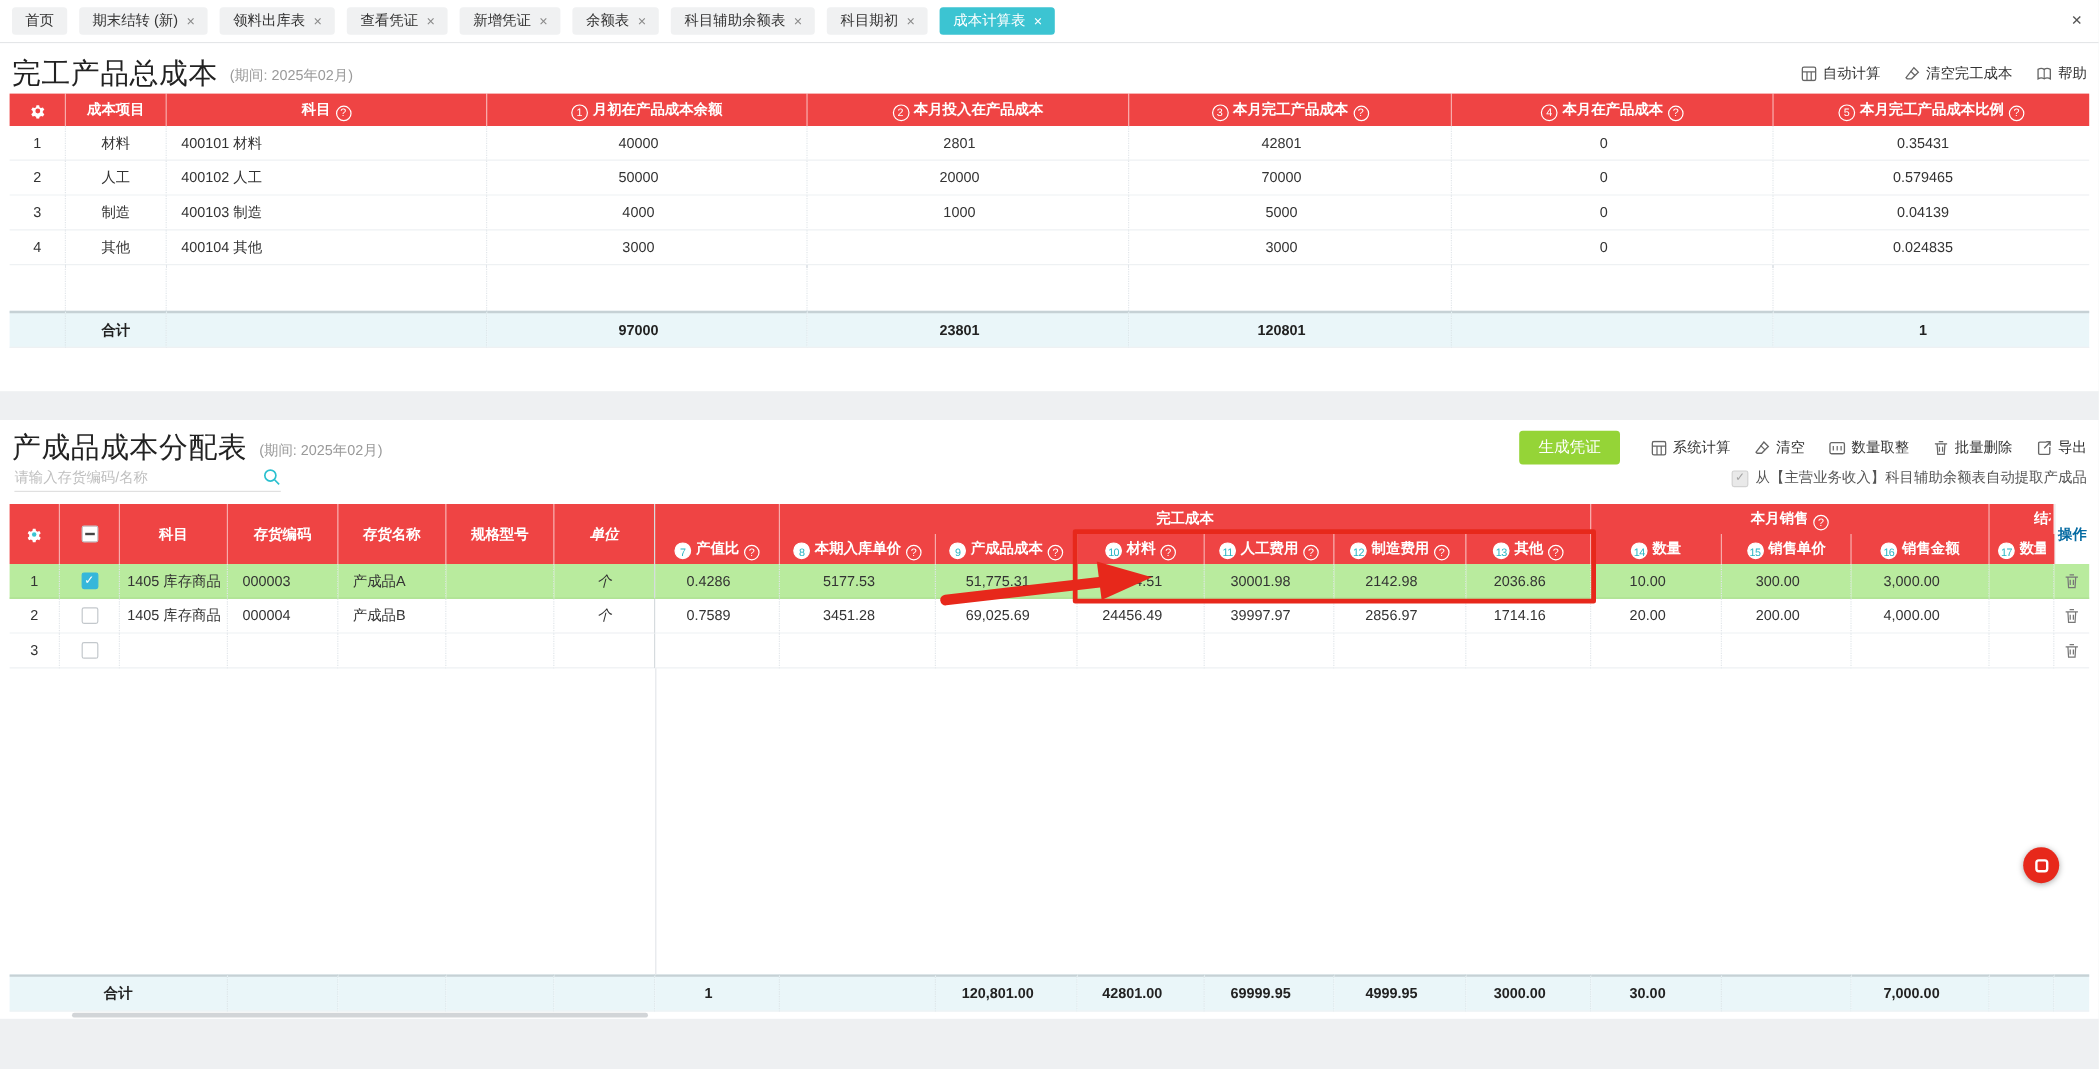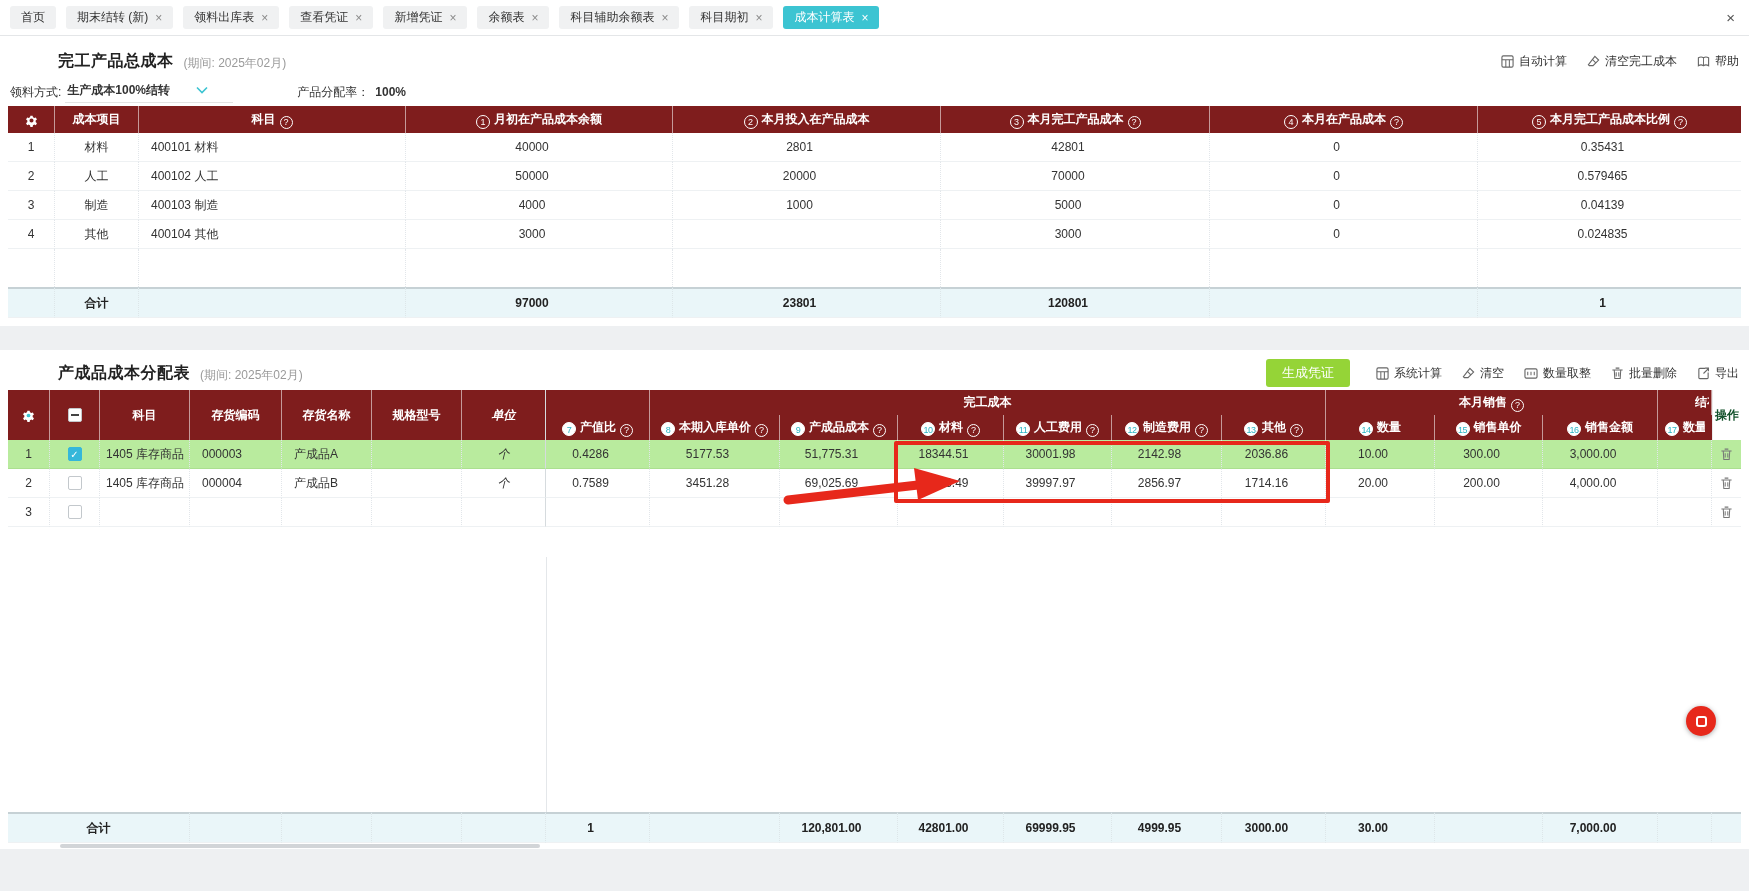--- a/index.html
+++ b/index.html
@@ -16,21 +16,21 @@
   .tab .tx{ color:#8a8a8a; font-size:12px; line-height:1; }
   .tab.active{ background:#3cc4d2; color:#fff; }
   .tab.active .tx{ color:#fff; }
   .tabbar-close{ margin-left:auto; color:#555; font-size:15px; cursor:pointer; padding:0 4px; }
   
   .card{ background:#fff; }
   .card1{ height:290px; padding:8px 8px 0; position:relative; }
   .card2{ height:499px; margin-top:24px; padding:6px 8px 0; position:relative;
     display:flex; flex-direction:column; }
   .sec-head{ height:34px; display:flex; align-items:center; padding:0 2px; }
-  .sec-head h1{ font-size:16px; font-weight:700; color:#222; letter-spacing:.5px;margin-left:48px; }
+  .sec-head h1{ font-size:24px; font-weight:400; color:#222; letter-spacing:.5px; }
   .period{ color:#9a9a9a; font-size:12px; margin-left:10px; margin-top:4px; }
   .head-actions{ margin-left:auto; display:flex; align-items:center; gap:20px; }
   .lnk{ display:flex; align-items:center; gap:5px; color:#333; cursor:pointer; white-space:nowrap; }
   .lnk svg{ display:block; }
   .btn-green{ background:#95d437; color:#fff; border:none; border-radius:3px;
     height:28px; padding:0 16px; font-size:13px; cursor:pointer; margin-right:6px;
     font-family:inherit; }
   
   .controls{ height:28px; display:flex; align-items:center; padding:0 2px; }
   .controls .lbl{ color:#333; }
@@ -45,21 +45,21 @@
     padding-bottom:4px; margin-left:2px; }
   .searchbox input{ border:none; outline:none; flex:1; font-size:12px; color:#333;
     font-family:inherit; background:transparent; }
   .searchbox input::placeholder{ color:#bfbfbf; }
   .auto-extract{ margin-left:auto; display:flex; align-items:center; gap:6px; color:#555; }
   .cb2{ width:14px; height:14px; border:1px solid #d2d2d2; background:#e9e9e9; border-radius:2px;
     color:#a4a4a4; font-size:10px; line-height:12px; text-align:center; }
   
   table.t{ border-collapse:separate; border-spacing:0; table-layout:fixed;
     width:1733px; font-size:12px; }
-  .t th{ background:#7f1d1d; color:#fff; font-weight:700; border-right:1px solid rgba(255,255,255,.55);
+  .t th{ background:#ef4444; color:#fff; font-weight:700; border-right:1px solid rgba(255,255,255,.55);
     white-space:nowrap; overflow:hidden; padding:0 2px; }
   .t th:last-child{ border-right:none; }
   .t1 th{ height:27px; }
   .t td{ height:29px; border-bottom:1px solid #eef1f3; border-right:1px dotted #e2e6ea;
     white-space:nowrap; overflow:hidden; color:#333; padding:0; }
   .t td:last-child{ border-right:none; }
   td.n{ text-align:center; padding-right:14px; }
   td.c{ text-align:center; }
   td.l{ text-align:left; padding-left:12px; }
   tr.empty td{ height:38px; border-bottom:none; }
@@ -69,21 +69,21 @@
   .cn{ display:inline-block; width:14px; height:14px; line-height:12px; border:1px solid #fff;
     border-radius:50%; font-size:9px; text-align:center; vertical-align:-2px; margin-right:4px;
     font-weight:400; }
   .cn.f{ background:#fff; color:#2bb5c4; border-color:#fff; line-height:14px; letter-spacing:-0.5px; }
   .qh{ display:inline-block; width:13px; height:13px; line-height:11px; border:1px solid #fff;
     border-radius:50%; font-size:9px; text-align:center; vertical-align:-2px; margin-left:4px;
     font-weight:400; }
   
   .t2 thead th{ height:25px; }
   .t2 th.fz{ height:50px; }
-  th.op{ background:#fff; color:#14532d; border-left:1px solid #ececec; border-right:none; }
+  th.op{ background:#fff; color:#0369a1; border-left:1px solid #ececec; border-right:none; }
   td.op{ text-align:center; }
   .gb{ text-align:right; padding-right:2px; }
   .gb span{ display:inline-block; width:14px; overflow:hidden; vertical-align:middle; }
   .clip17 span.w{ display:inline-block; width:40px; overflow:hidden; vertical-align:middle; }
   td.fzdiv, th.fzdiv{ border-right:1px solid #d6dbde;font-style:italic; }
   tr.grow td{ background:#b9eb9e; border-bottom:1px solid #abdf90; }
   
   .cb{ width:14px; height:14px; border:1px solid #c3c8cc; border-radius:2px; background:#fff; margin:0 auto; }
   .cb.checked{ background:#35b7da; border-color:#35b7da; color:#fff; font-size:10px; line-height:13px; text-align:center; }
   .cb.indet{ position:relative; }
@@ -165,31 +165,20 @@
         <span>清空完工成本</span>
         </a>
       <a class="lnk">
         <svg class="ic" width="13" height="13" viewBox="0 0 14 14">
             <path d="M1.5 3c2-1.2 3.8-1.2 5.5 0 1.7-1.2 3.5-1.2 5.5 0v8.5c-2-1.2-3.8-1.2-5.5 0-1.7-1.2-3.5-1.2-5.5 0V3z" fill="none" stroke="#666" stroke-width="1.2"></path>
             <path d="M7 3v8" stroke="#666" stroke-width="1"></path>
           </svg>
         <span>帮助</span>
         </a>
     </div>
-  </div>
-  <div class="controls">
-    <span class="lbl">领料方式:</span>
-    <div class="select">
-      <span class="val">生产成本100%结转</span>
-      <svg class="ic" width="12" height="8" viewBox="0 0 12 8">
-          <path d="M1 1.5l5 5 5-5" fill="none" stroke="#3cc4d2" stroke-width="1.6"></path>
-        </svg>
-    </div>
-    <span class="lbl dist">产品分配率：</span>
-    <span class="pct">100%</span>
   </div>
 
   <table class="t t1">
     <colgroup>
         <col style="width:47px">
         <col style="width:84px">
         <col style="width:267px">
         <col style="width:267px">
         <col style="width:268px">
         <col style="width:269px">
@@ -311,20 +300,33 @@
       <a class="lnk">
         <svg class="ic" width="13" height="13" viewBox="0 0 14 14">
             <path d="M9 1.5H3a1 1 0 0 0-1 1v9a1 1 0 0 0 1 1h8a1 1 0 0 0 1-1V6" fill="none" stroke="#666" stroke-width="1.2"></path>
             <path d="M7 7l5.5-5.5M8.8 1.2h3.5v3.5" fill="none" stroke="#666" stroke-width="1.2"></path>
           </svg>
         <span>导出</span>
         </a>
     </div>
   </div>
 
+  <div class="subrow">
+    <div class="searchbox">
+      <input type="text" placeholder="请输入存货编码/名称" style="">
+      <svg class="ic" width="15" height="15" viewBox="0 0 15 15">
+          <circle cx="6.3" cy="6.3" r="4.6" fill="none" stroke="#2bc0cf" stroke-width="1.4"></circle>
+          <path d="M9.8 9.8L13.6 13.6" stroke="#2bc0cf" stroke-width="1.4"></path>
+        </svg>
+    </div>
+    <div class="auto-extract">
+      <span class="cb2">✓</span>
+      <span>从【主营业务收入】科目辅助余额表自动提取产成品</span>
+    </div>
+  </div>
 
   <table class="t t2">
     <colgroup>
       <col style="width:42px">
         <col style="width:50px">
         <col style="width:90px">
         <col style="width:92px">
         <col style="width:90px">
         <col style="width:90px">
         <col style="width:84px">

